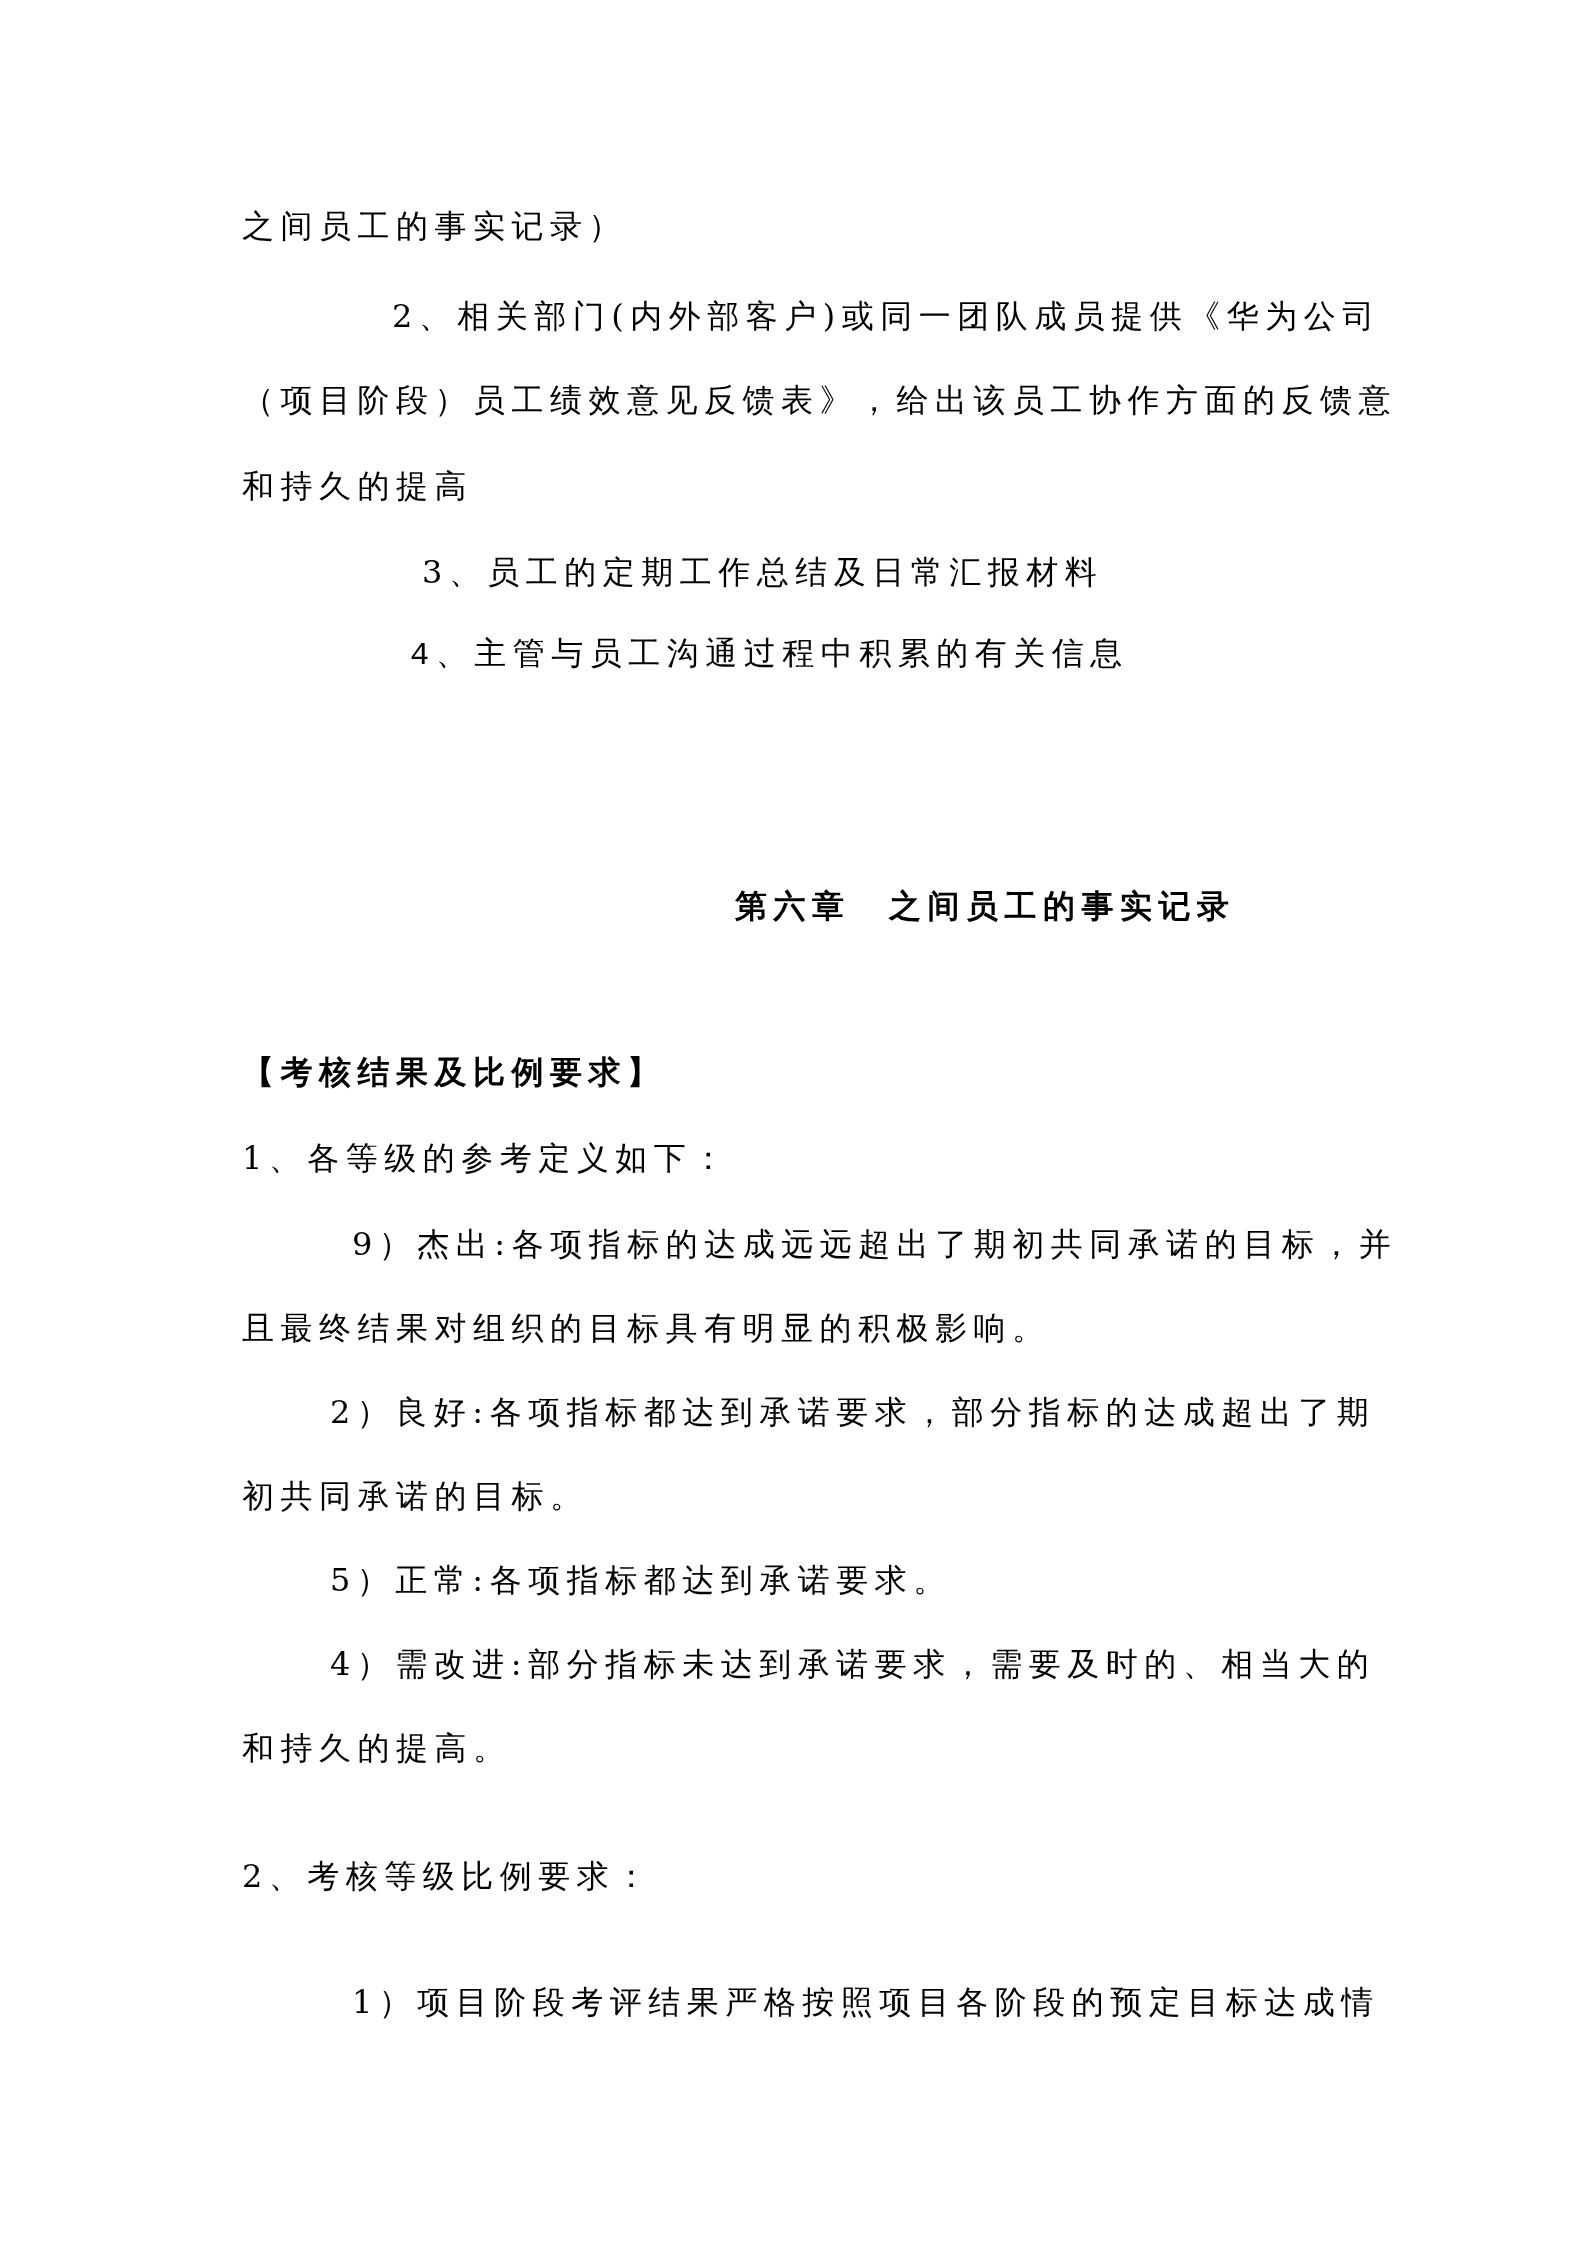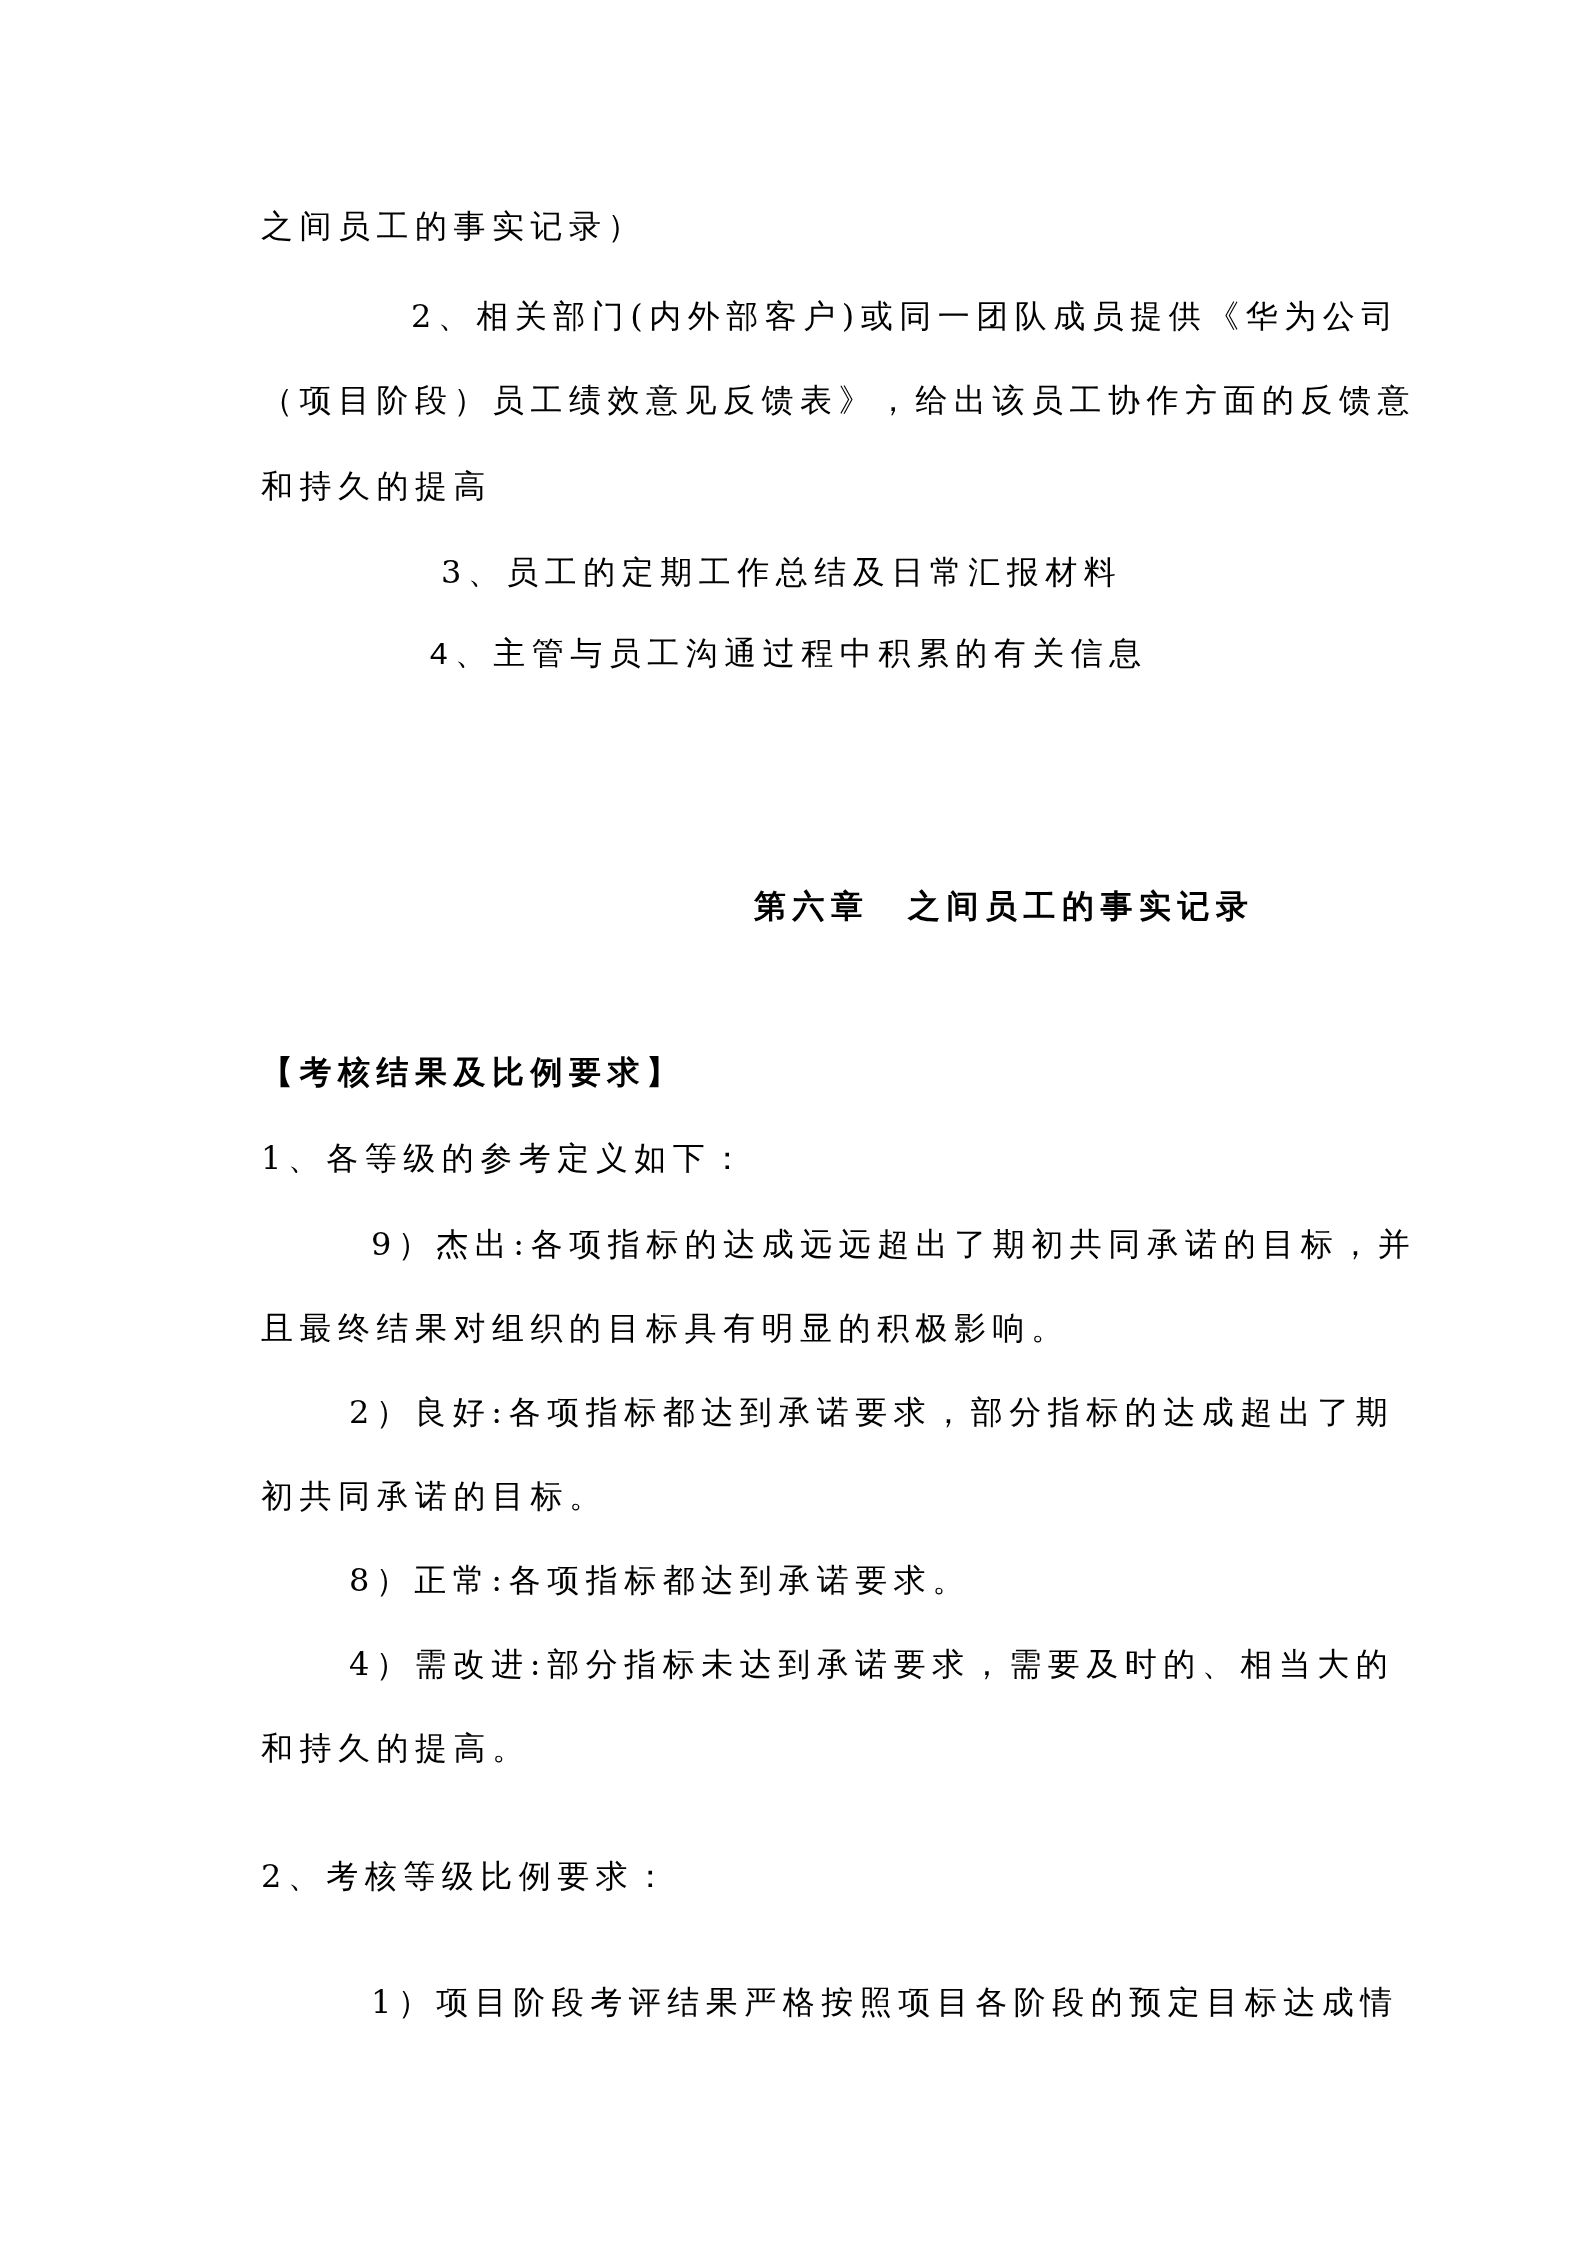--- a/index.html
+++ b/index.html
@@ -1,18 +1,18 @@
 <!DOCTYPE html>
 <html><head>
 <meta charset="utf-8">
 <style>
   html, body { margin: 0; padding: 0; background: #ffffff; }
   body { width: 1587px; height: 2245px; position: relative; overflow: hidden;
          font-family: "DejaVu Serif", "Liberation Serif", serif; color: #000; }
-  .line { position: absolute; font-size: 32px; line-height: 40px; white-space: nowrap; letter-spacing: 6.5px; margin-left: 19px; }
+  .line { position: absolute; font-size: 32px; line-height: 40px; white-space: nowrap; letter-spacing: 6.5px; }
   .bold { font-weight: bold; }
 </style>
 </head>
 <body>
 
 <div>
   <div class="line" style="left:242px;top:206px;">之间员工的事实记录）</div>
 
   <div class="line" style="left:392px;top:296px;">2、相关部门(内外部客户)或同一团队成员提供《华为公司</div>
   <div class="line" style="left:242px;top:380px;">（项目阶段）员工绩效意见反馈表》，给出该员工协作方面的反馈意</div>
@@ -26,21 +26,21 @@
   <div class="line bold" style="left:242px;top:1052px;">【考核结果及比例要求】</div>
 
   <div class="line" style="left:242px;top:1138px;">1、各等级的参考定义如下：</div>
 
   <div class="line" style="left:352px;top:1224px;">9）杰出:各项指标的达成远远超出了期初共同承诺的目标，并</div>
   <div class="line" style="left:242px;top:1308px;">且最终结果对组织的目标具有明显的积极影响。</div>
 
   <div class="line" style="left:330px;top:1392px;">2）良好:各项指标都达到承诺要求，部分指标的达成超出了期</div>
   <div class="line" style="left:242px;top:1476px;">初共同承诺的目标。</div>
 
-  <div class="line" style="left:330px;top:1560px;">8）正常:各项指标都达到承诺要求。</div>
+  <div class="line" style="left:330px;top:1560px;">5）正常:各项指标都达到承诺要求。</div>
 
   <div class="line" style="left:330px;top:1644px;">4）需改进:部分指标未达到承诺要求，需要及时的、相当大的</div>
   <div class="line" style="left:242px;top:1728px;">和持久的提高。</div>
 
   <div class="line" style="left:242px;top:1856px;">2、考核等级比例要求：</div>
 
   <div class="line" style="left:352px;top:1982px;">1）项目阶段考评结果严格按照项目各阶段的预定目标达成情</div>
 </div>
 
 </body></html>

